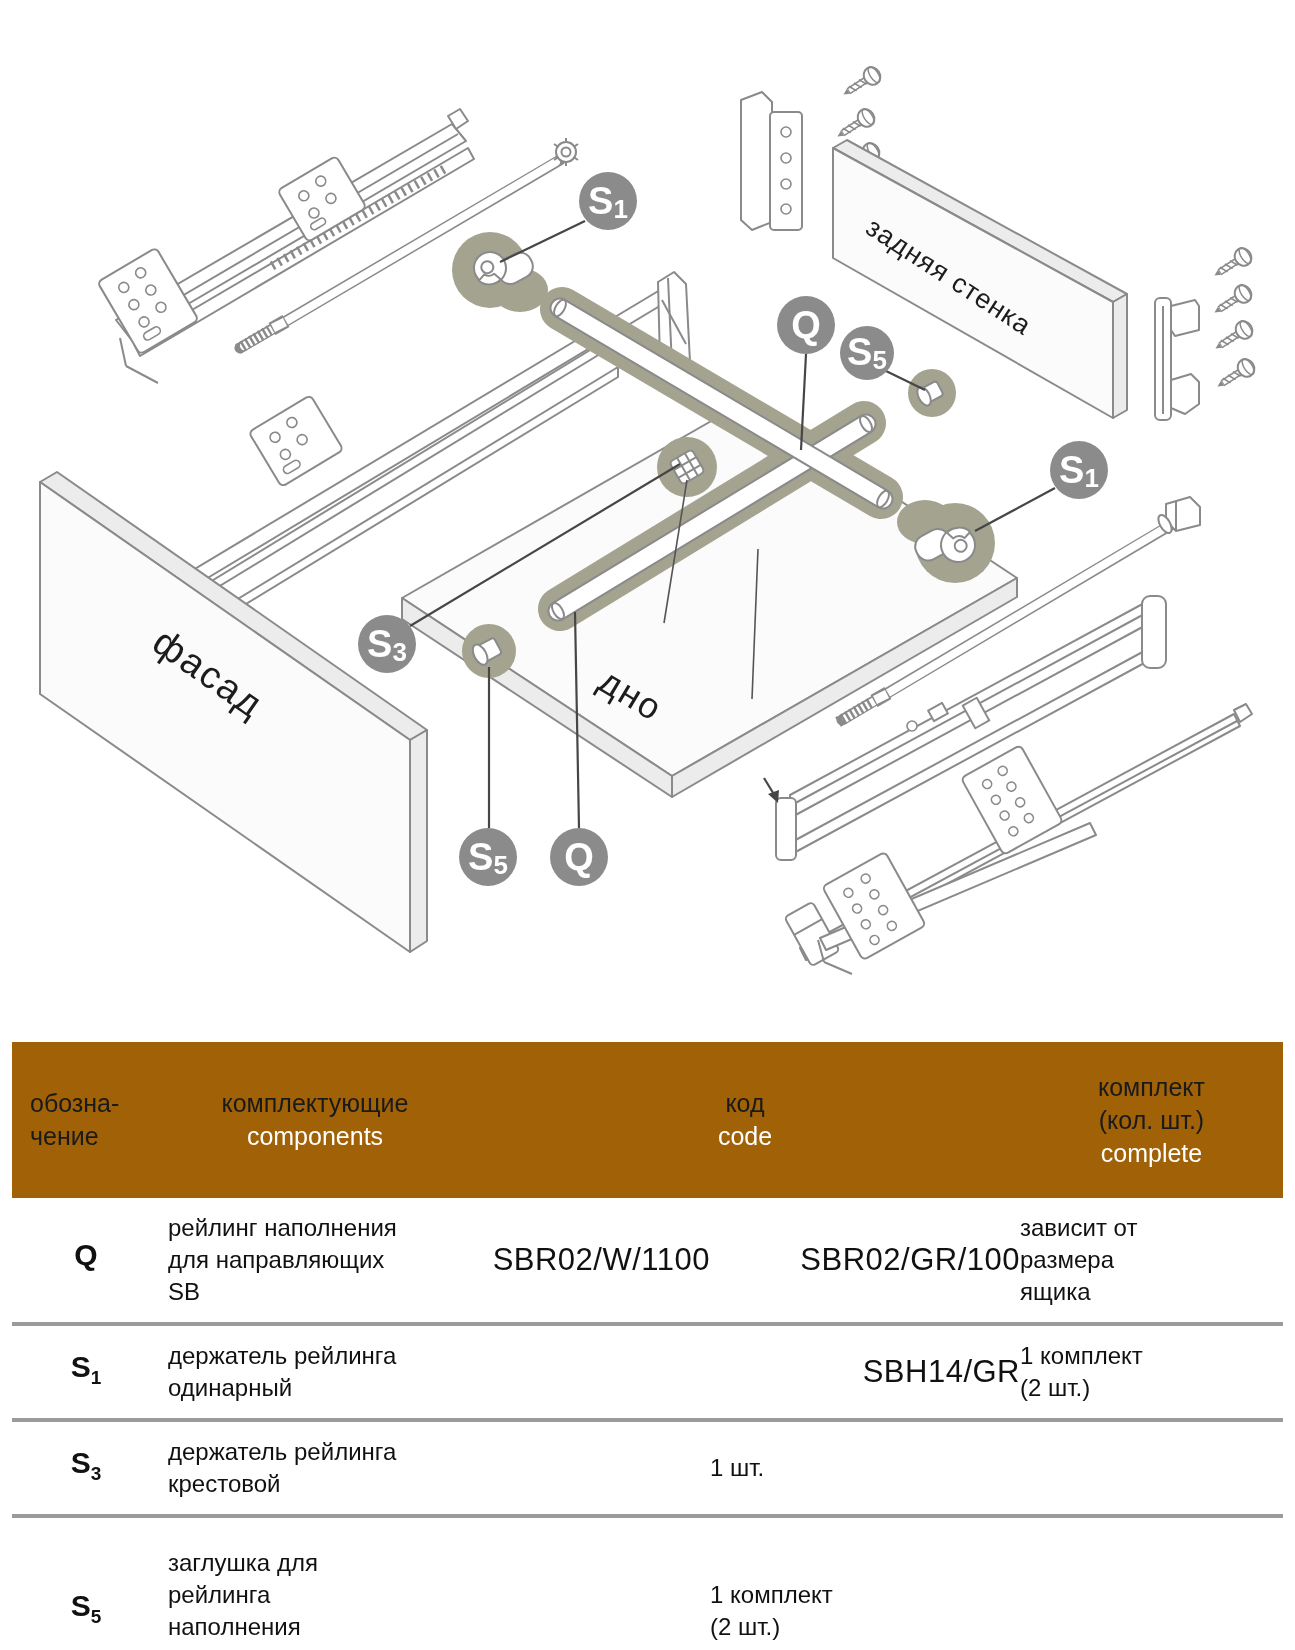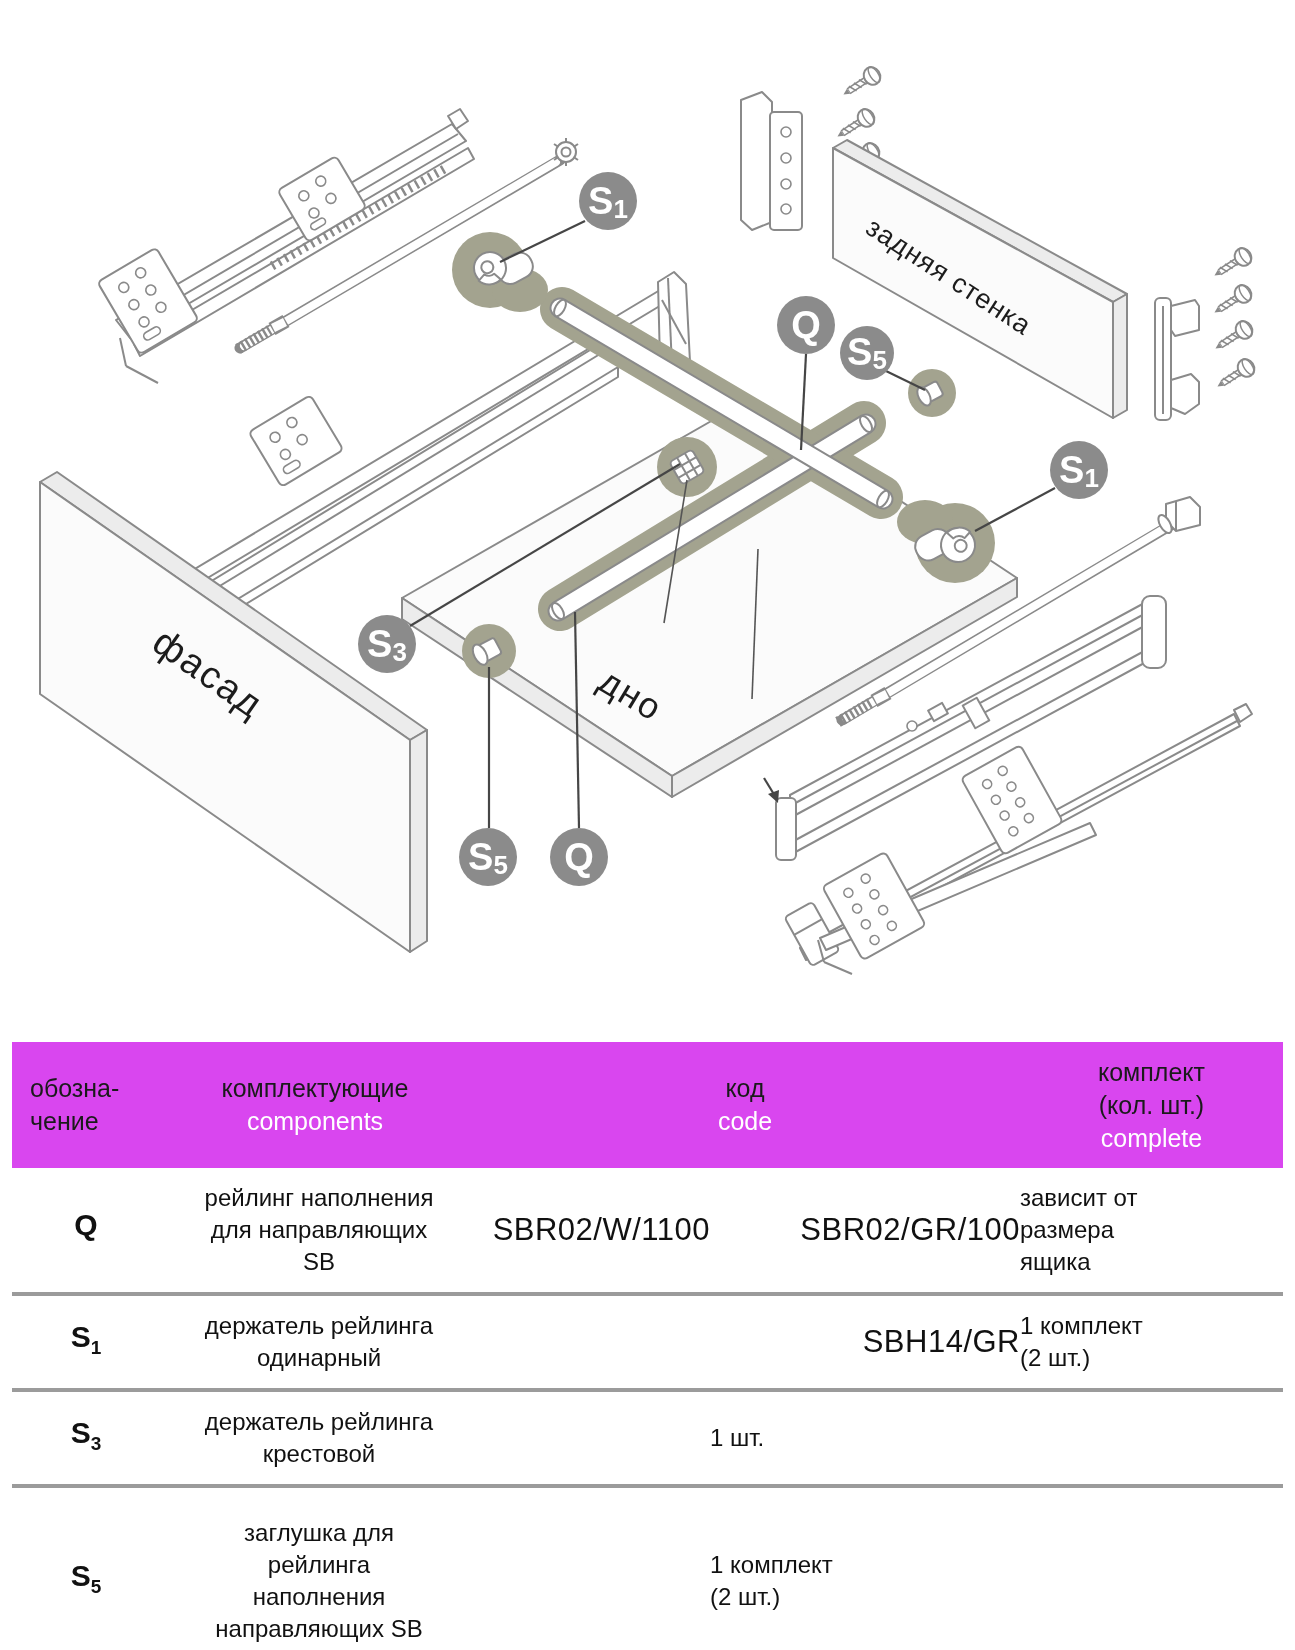--- a/index.html
+++ b/index.html
@@ -2,30 +2,30 @@
 <html><head>
 <meta charset="utf-8">
 <style>
   html,body{margin:0;padding:0;background:#fff;}
   .stage{position:relative;width:1295px;height:1650px;background:#fff;overflow:hidden;
          font-family:"Liberation Sans",sans-serif;color:#111;}
   .diagram{position:absolute;left:0;top:0;}
 
   
   .ptable{position:absolute;left:12px;top:1042px;width:1271px;}
-  .thead{display:grid;grid-template-columns:148px 310px 550px 1fr;background:#d946ef;
-         height:126px;align-items:center;}
+  .thead{display:grid;grid-template-columns:148px 310px 550px 1fr;background:#a16207;
+         height:156px;align-items:center;}
   .th{font-size:25px;line-height:33px;text-align:center;}
   .th .ru{color:#1a1a1a;white-space:pre-line;}
   .th .en{color:#ffffff;}
   .th.c-des{text-align:left;padding-left:18px;color:#1a1a1a;white-space:pre-line;}
   .trow{display:grid;grid-template-columns:148px 310px 240px 310px 1fr;
         border-bottom:4px solid #9b9b9b;align-items:center;}
   .trow.last{border-bottom:none;}
-  .td{font-size:24px;line-height:32px;text-align:center;}
+  .td{font-size:24px;line-height:32px;}
   .td.des{text-align:center;font-size:30px;font-weight:bold;}
   .td.des sub{font-size:19px;font-weight:bold;vertical-align:-7px;}
   .td.comp{white-space:pre-line;padding:14px 0 14px 8px;}
   .td.code{font-size:31px;text-align:right;letter-spacing:0.5px;}
   .td.compl{text-align:left;white-space:pre-line;}
   .row-q{min-height:122px;}
   .row-s1{min-height:91px;}
   .row-s3{min-height:83px;}
   .row-s5{min-height:186px;}
 

